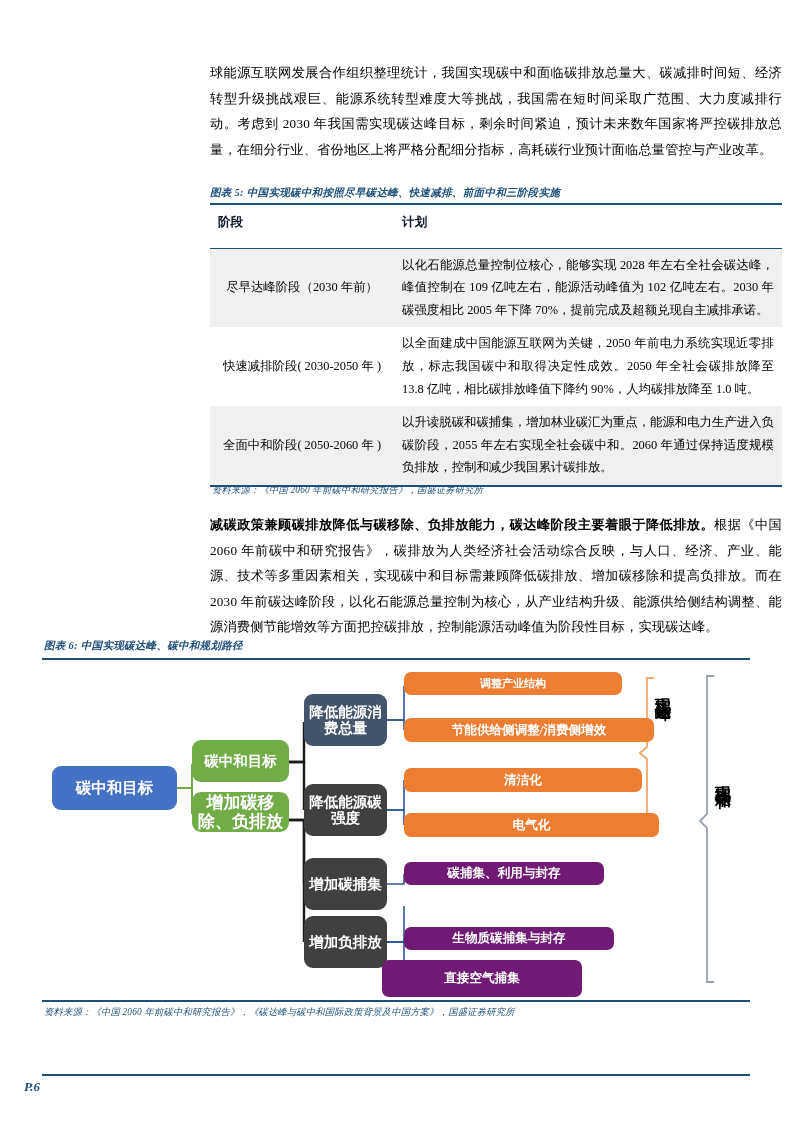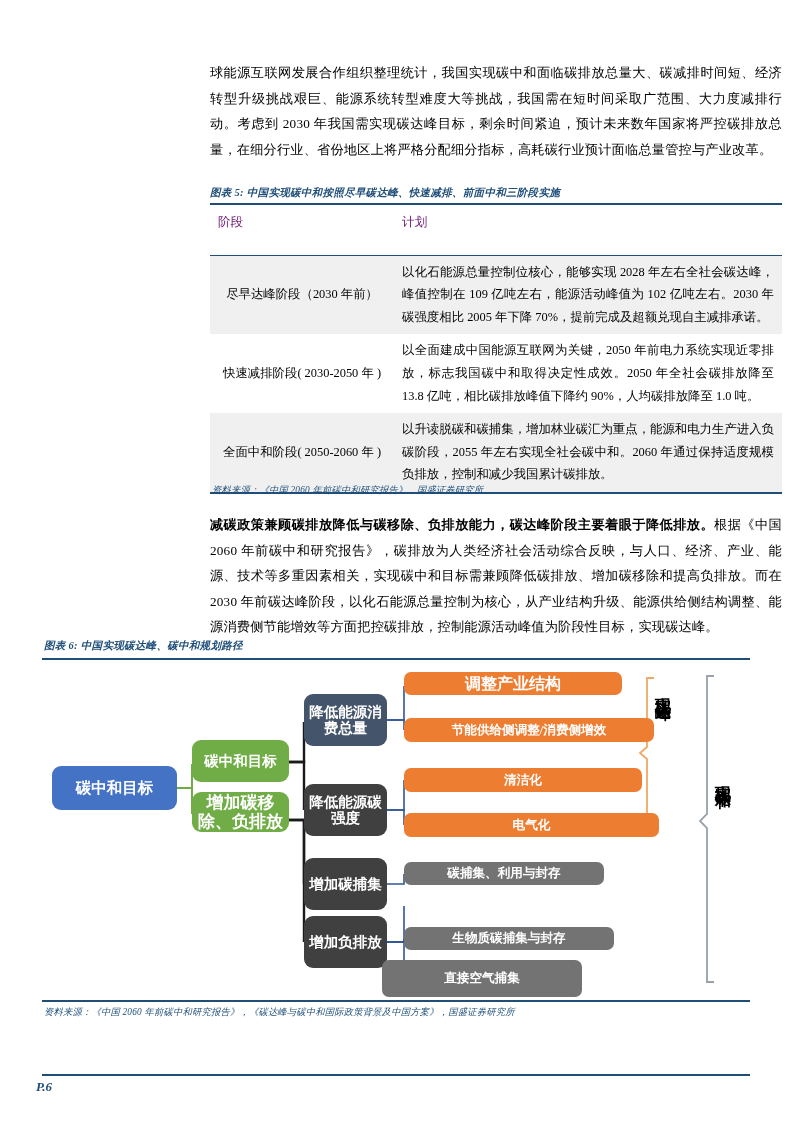--- a/index.html
+++ b/index.html
@@ -46,25 +46,25 @@
     font-family:"Liberation Serif", serif;
     font-style:italic;
     font-size:9.3px;
     color:#1F4E79;
     letter-spacing:0.2px;
   }
 
   
   .tbl { position:absolute; border-collapse:collapse; }
   .tbl .hdr-td {
-    font-weight:normal;
+    font-weight:bold;
     font-size:12.6px;
-    padding:6px 8px 21px 8px;
+    padding:6px 8px 14px 8px;
     border-bottom:1px solid #1F4E79;
-    color:#701a75;
+    color:#0f172a;
   }
   .tbl td {
     font-size:12.4px;
     line-height:22.6px;
     vertical-align:middle;
     padding:5px 8px 6px 8px;
     color:#000;
   }
   .tbl .col-a { width:172px; text-align:center; }
   .tbl .col-b { width:382px; text-align:justify; text-justify:inter-ideograph; }
@@ -84,41 +84,41 @@
     font-family:"Liberation Serif", serif;
     font-weight:bold;
     box-sizing:border-box;
     line-height:1.12;
   }
   .n-blue   { background:#4472C4; border-radius:9px; }
   .n-green  { background:#70AD47; border-radius:9px; }
   .n-navy   { background:#44546A; border-radius:9px; }
   .n-dark   { background:#404040; border-radius:9px; }
   .n-orange { background:#ED7D31; border-radius:7px; }
-  .n-blue2  { background:#737373; border-radius:7px; }
+  .n-blue2  { background:#701a75; border-radius:7px; }
 
   .vlabel {
     position:absolute;
     writing-mode:vertical-rl;
     text-orientation:upright;
     font-family:"Liberation Serif", serif;
     font-weight:bold;
     font-size:16px;
     color:#000;
     letter-spacing:2px;
     line-height:1;
   }
 
   
   .footer-rule {
     position:absolute; left:42px; top:1074px; width:708px; height:2px;
     background:#1F4E79;
   }
   .page-num {
-    position:absolute; left:36px; top:1079px;
+    position:absolute; left:24px; top:1079px;
     font-family:"Liberation Serif", serif;
     font-weight:bold; font-style:italic;
     font-size:13px; color:#1F4E79;
   }
 </style>
 </head>
 <body>
 
 <div class="page">
 
@@ -187,21 +187,21 @@
     <div class="node n-blue" style="left:10px; top:104px; width:125px; height:44px; font-size:15.5px;">碳中和目标</div>
 
     <div class="node n-green" style="left:150px; top:78px; width:97px; height:42px; font-size:14.5px;">碳中和目标</div>
     <div class="node n-green" style="left:150px; top:130px; width:97px; height:40px; font-size:17px;">增加碳移除、负排放</div>
 
     <div class="node n-navy" style="left:262px; top:32px; width:83px; height:52px; font-size:14.5px;">降低能源消费总量</div>
     <div class="node n-dark" style="left:262px; top:122px; width:83px; height:52px; font-size:14.5px;">降低能源碳强度</div>
     <div class="node n-dark" style="left:262px; top:196px; width:83px; height:52px; font-size:14.5px;">增加碳捕集</div>
     <div class="node n-dark" style="left:262px; top:254px; width:83px; height:52px; font-size:14.5px;">增加负排放</div>
 
-    <div class="node n-orange" style="left:362px; top:10px; width:218px; height:23px; font-size:16px;">调整产业结构</div>
+    <div class="node n-orange" style="left:362px; top:10px; width:218px; height:23px; font-size:11px;">调整产业结构</div>
     <div class="node n-orange" style="left:362px; top:56px; width:250px; height:24px; font-size:12.6px;">节能供给侧调整/消费侧增效</div>
     <div class="node n-orange" style="left:362px; top:106px; width:238px; height:24px; font-size:12.6px;">清洁化</div>
     <div class="node n-orange" style="left:362px; top:151px; width:255px; height:24px; font-size:12.6px;">电气化</div>
 
     <div class="node n-blue2" style="left:362px; top:200px; width:200px; height:23px; font-size:12.6px;">碳捕集、利用与封存</div>
     <div class="node n-blue2" style="left:362px; top:265px; width:210px; height:23px; font-size:12.6px;">生物质碳捕集与封存</div>
     <div class="node n-blue2" style="left:340px; top:298px; width:200px; height:37px; font-size:12.6px;">直接空气捕集</div>
 
     <div class="vlabel" style="left:613px; top:22px;">实现碳达峰</div>
     <div class="vlabel" style="left:673px; top:110px;">实现碳中和</div>

